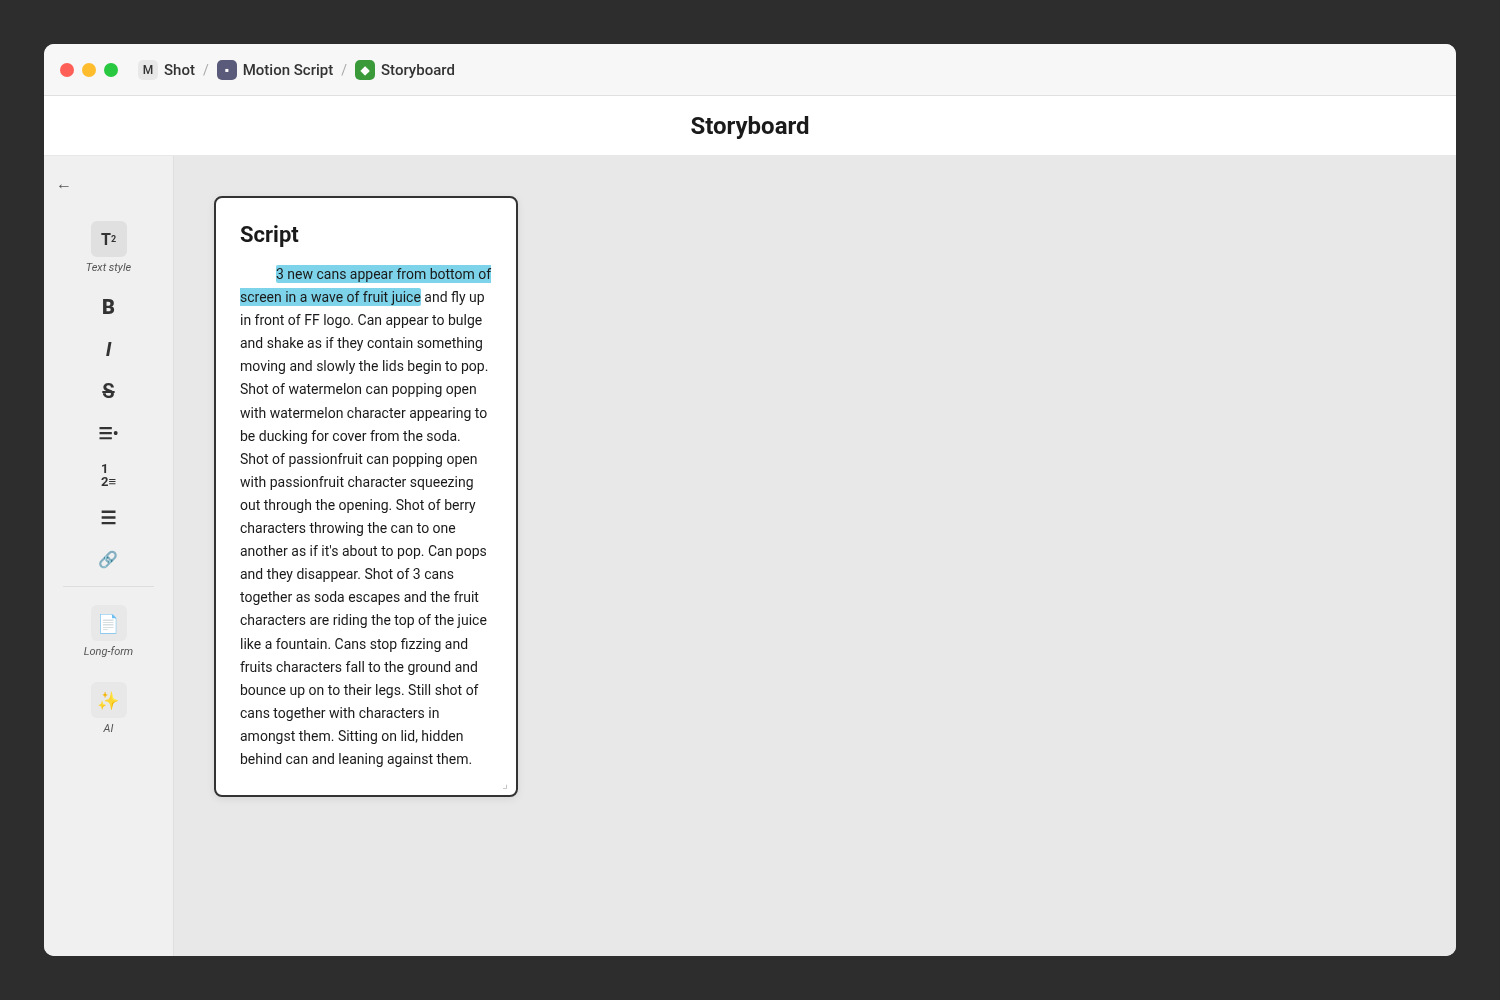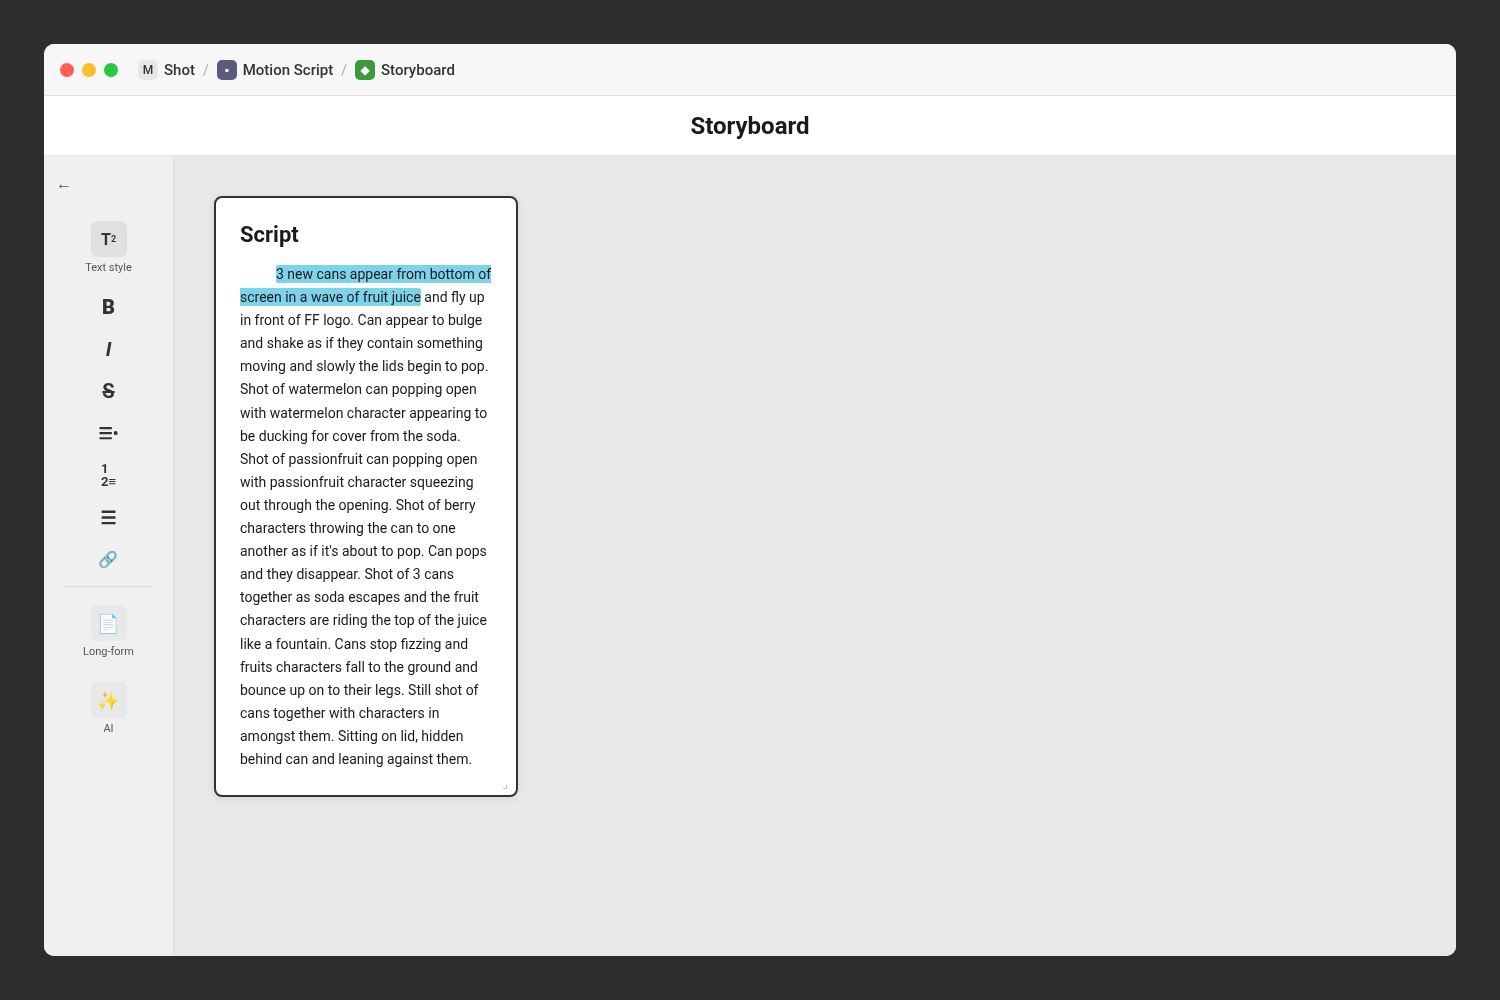--- a/index.html
+++ b/index.html
@@ -156,20 +156,21 @@
       border-radius: 6px;
       font-size: 18px;
       color: #444;
     }
 
     .sidebar-label {
       font-size: 11px;
       color: #555;
       text-align: center;
       line-height: 1.2;
+      font-style: italic;
     }
 
     .sidebar-tool-btn {
       width: 90%;
       height: 38px;
       display: flex;
       align-items: center;
       justify-content: center;
       cursor: pointer;
       border-radius: 6px;

